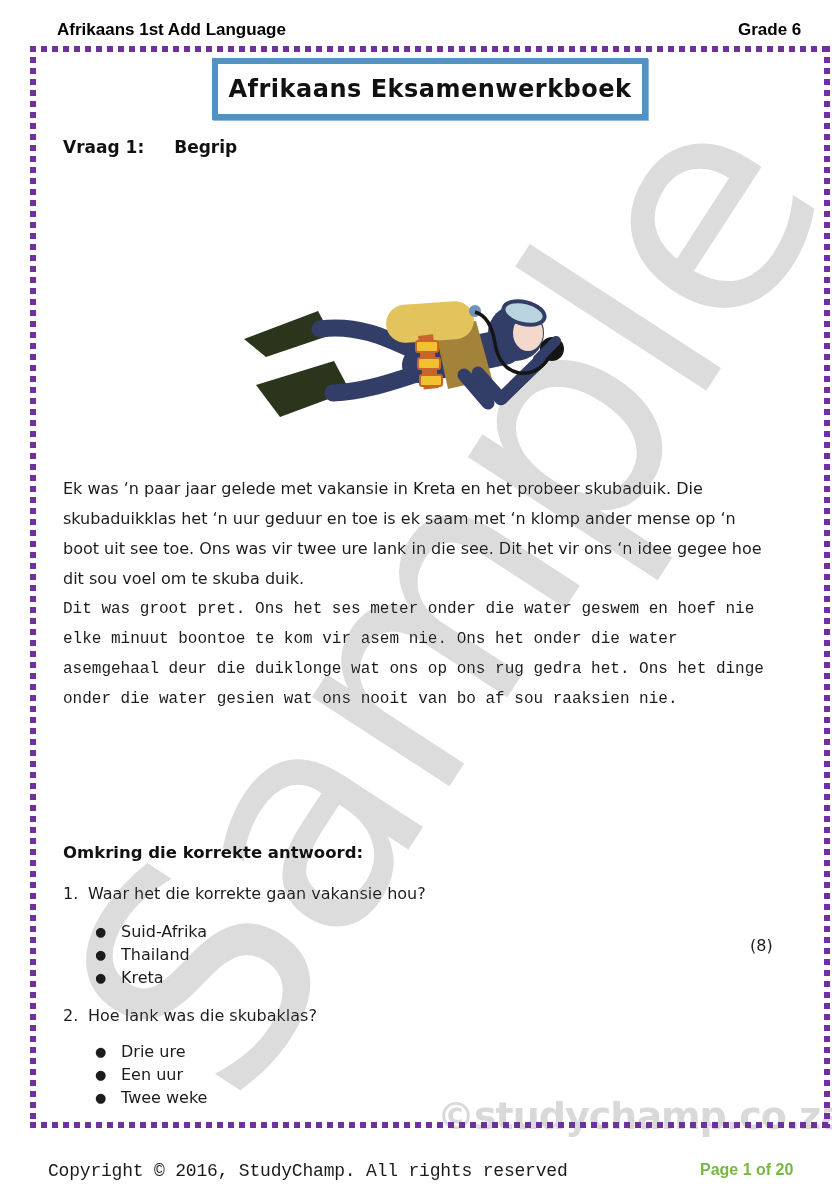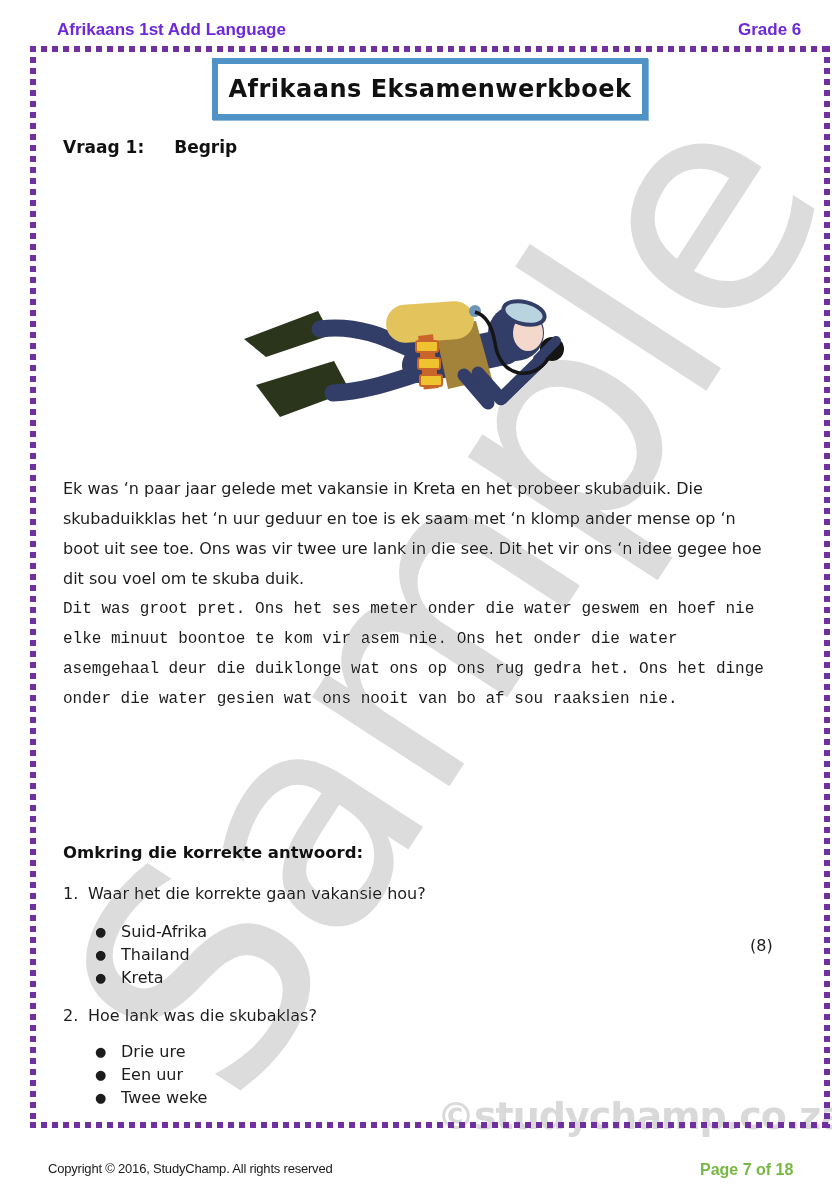--- a/index.html
+++ b/index.html
@@ -7,21 +7,21 @@
         font-family:"DejaVu Sans",sans-serif;color:#1c1c1c;}
   
   .bd{position:absolute;z-index:1;}
   .bd-h{height:6px;background:repeating-linear-gradient(90deg,#7030A0 0 6px,transparent 6px 11px);}
   .bd-v{width:6px;background:repeating-linear-gradient(180deg,#7030A0 0 6px,transparent 6px 11px);}
   .bd-top{left:30px;top:46px;width:800px;}
   .bd-bottom{left:30px;top:1122px;width:800px;}
   .bd-left{left:30px;top:46px;height:1082px;}
   .bd-right{left:824px;top:46px;height:1082px;}
 
-  .hdr{position:absolute;top:20px;font-size:17px;font-weight:bold;color:#6d28d9;
+  .hdr{position:absolute;top:20px;font-size:17px;font-weight:bold;color:#000000;
        font-family:"Liberation Sans",sans-serif;z-index:2;}
   .hdr-left{left:57px;}
   .hdr-right{left:738px;}
 
   .title-box{position:absolute;left:212px;top:58px;width:424px;height:50px;z-index:2;
        border:6px solid #4F93C6;box-shadow:inset 0 0 0 1px #fff, 1px 1px 0 #8FB8DC;
        display:flex;align-items:center;justify-content:center;
        font-size:24px;font-weight:bold;color:#111;letter-spacing:0.5px;}
 
   .section-heading{position:absolute;left:63px;top:137px;font-size:17px;font-weight:bold;color:#111;z-index:2;}
@@ -46,22 +46,22 @@
   .opt .bullet{width:26px;font-size:13px;line-height:23px;}
   .marks{position:absolute;left:750px;top:936px;font-size:16px;z-index:2;}
 
   .wm-sample{position:absolute;left:447px;top:600px;z-index:5;
        transform:translate(-50%,-50%) rotate(-57deg);
        font-size:300px;color:#DCDCDC;white-space:nowrap;mix-blend-mode:darken;
        font-family:"DejaVu Sans",sans-serif;letter-spacing:-6px;pointer-events:none;}
   .wm-site{position:absolute;left:437px;top:1094px;z-index:5;font-size:38px;font-weight:bold;
        color:#D9D9D9;mix-blend-mode:darken;letter-spacing:-1px;white-space:nowrap;pointer-events:none;}
 
-  .footer-copyright{position:absolute;left:48px;top:1161px;font-size:13px;color:#1a1a1a;
-       font-family:Liberation Sans, sans-serif;letter-spacing:-0.2px;z-index:2;}
+  .footer-copyright{position:absolute;left:48px;top:1161px;font-size:18px;color:#1a1a1a;
+       font-family:Liberation Mono, monospace;letter-spacing:-0.2px;z-index:2;}
   .footer-page{position:absolute;left:700px;top:1161px;font-size:16px;font-weight:bold;color:#76B843;
        font-family:"Liberation Sans",sans-serif;z-index:2;}
 </style>
 </head>
 <body>
 
 <div class="page">
 
   <div class="hdr hdr-left">Afrikaans 1st Add Language</div>
   <div class="hdr hdr-right">Grade 6</div>
@@ -158,15 +158,15 @@
     <div class="opt">
       <span class="bullet">●</span>
       <span>Twee weke</span>
     </div>
   </div>
 
   <div class="wm-sample">Sample</div>
   <div class="wm-site">©studychamp.co.za</div>
 
   <div class="footer-copyright">Copyright © 2016, StudyChamp. All rights reserved</div>
-  <div class="footer-page">Page 7 of 18</div>
+  <div class="footer-page">Page 1 of 20</div>
 
 </div>
 
 </body></html>

